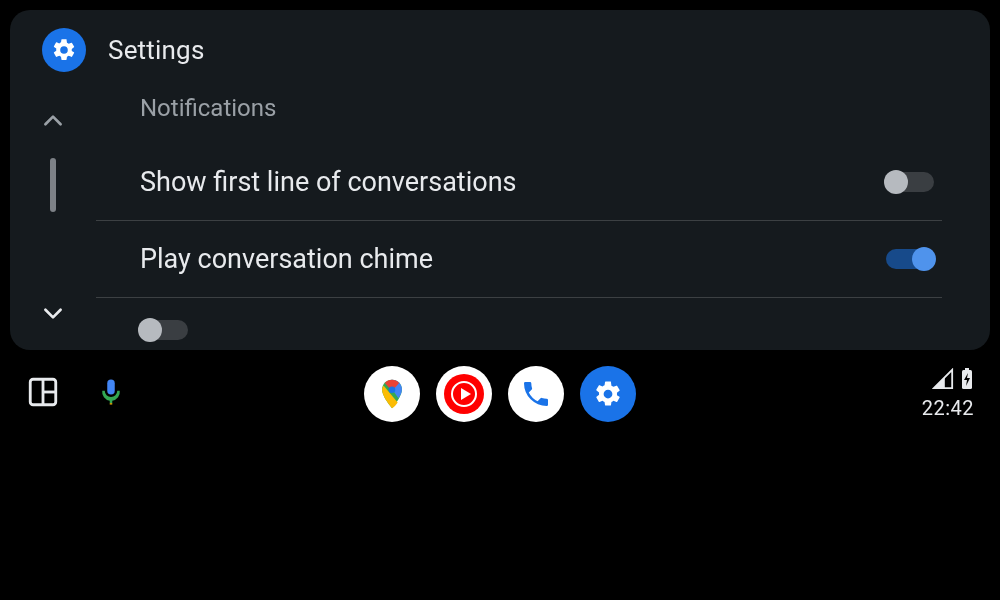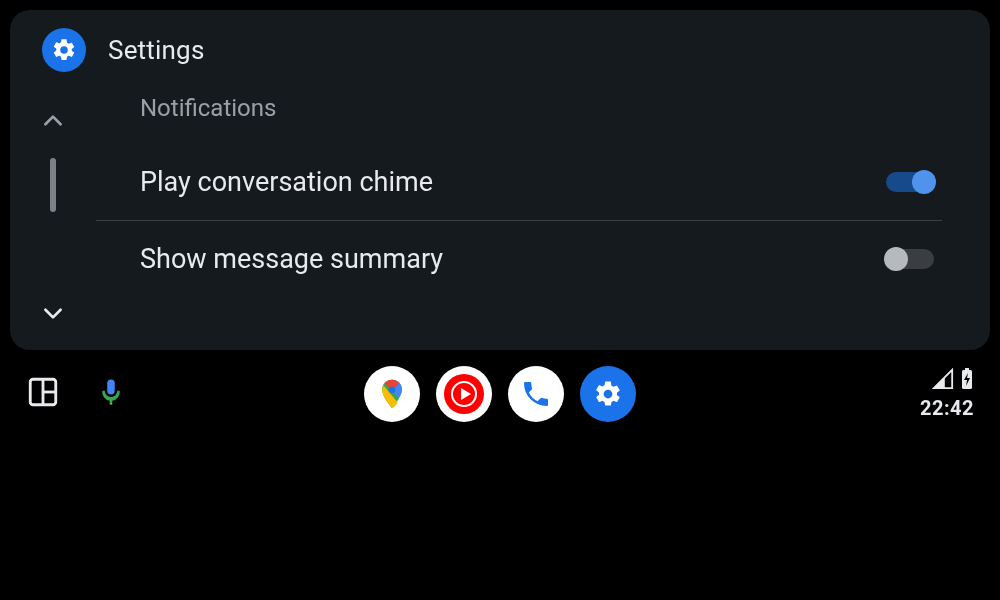--- a/index.html
+++ b/index.html
@@ -28,21 +28,21 @@
 
   .navbar { height:88px; background:#000; display:flex; align-items:center; padding:0 26px; position:relative; }
   .nav-left { display:flex; align-items:center; gap:36px; }
   .grid-icon { color:#e8eaed; }
   .appdock { position:absolute; left:50%; transform:translateX(-50%); display:flex; align-items:center; gap:16px; }
   .app { width:56px; height:56px; border-radius:50%; display:flex; align-items:center; justify-content:center; }
   .app.white { background:#fff; }
   .app.blue { background:#1a73e8; }
   .nav-right { margin-left:auto; display:flex; flex-direction:column; align-items:flex-end; gap:2px; color:#e8eaed; }
   .status-icons { display:flex; align-items:center; gap:6px; }
-  .clock { font-size:20px; font-weight:700; letter-spacing:0.5px; }
+  .clock { font-size:20px; font-weight:400; letter-spacing:0.5px; }
 </style>
 </head>
 <body>
 
 <div class="root">
 
   <div class="panel">
     <div class="header">
       <div class="gear-circ">
         <svg width="26" height="26" viewBox="0 0 24 24" fill="#fff">
@@ -66,27 +66,32 @@
           <svg width="26" height="26" viewBox="0 0 24 24" fill="none" stroke="#e8eaed" stroke-width="2.5" stroke-linecap="round" stroke-linejoin="round">
               <polyline points="5 9 12 16 19 9"></polyline>
             </svg>
         </div>
       </div>
 
       <div class="list">
         <div class="section-title">Notifications</div>
 
         <div class="row">
+          <div class="row-label">Show first line of conversations</div>
+          <div class="toggle off">
+              <div class="knob"></div>
+            </div>
+        </div>
+        <div class="row">
           <div class="row-label">Play conversation chime</div>
           <div class="toggle on">
               <div class="knob"></div>
             </div>
         </div>
         <div class="row">
-          <div class="row-label">Show message summary</div>
           <div class="toggle off">
               <div class="knob"></div>
             </div>
         </div>
       </div>
     </div>
   </div>
 
   <div class="navbar">
     <div class="nav-left">

